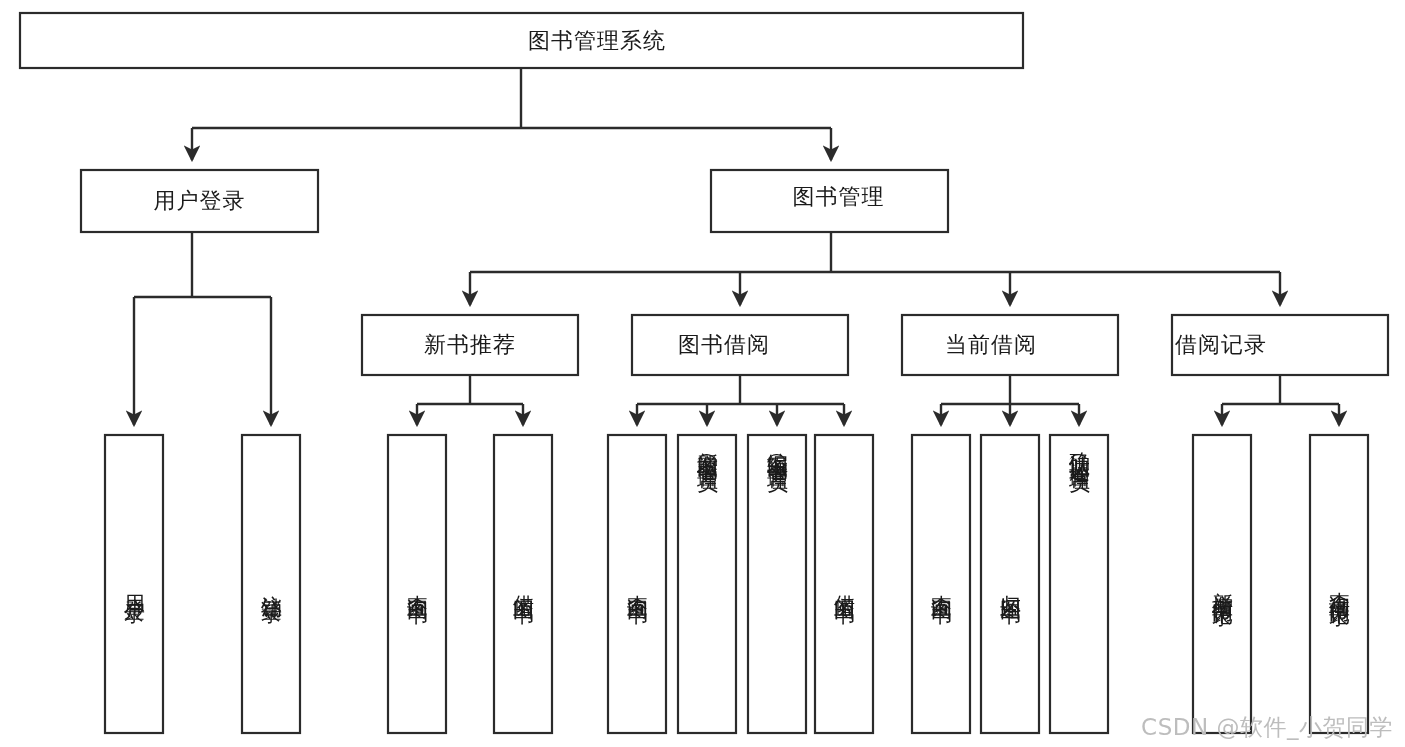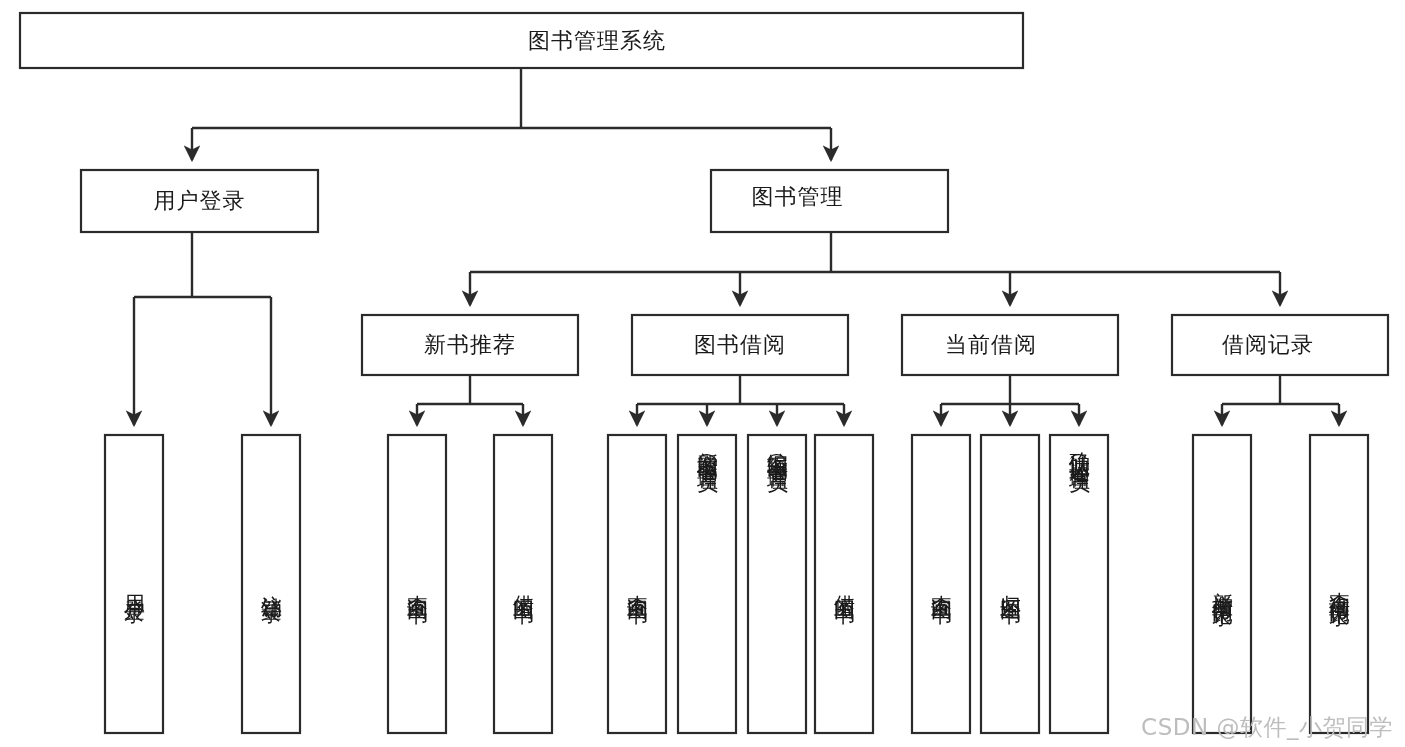--- a/index.html
+++ b/index.html
@@ -181,37 +181,37 @@
   </svg>
 
   <div class="htext-wrap" style="left:20px; top:13px; width:1154px; height:55px;border-radius:21px;">
     <span class="htext">图书管理系统</span>
   </div>
 
   <div class="htext-wrap" style="left:81px; top:170px; width:237px; height:62px;">
     <span class="htext">用户登录</span>
   </div>
 
-  <div class="htext-wrap" style="left:679px; top:170px; width:237px; height:54px;justify-content:center;">
+  <div class="htext-wrap" style="left:720px; top:170px; width:237px; height:54px;justify-content:center;">
     <span class="htext">图书管理</span>
   </div>
 
   <div class="htext-wrap" style="left:362px; top:315px; width:216px; height:60px;">
     <span class="htext">新书推荐</span>
   </div>
 
-  <div class="htext-wrap" style="left:632px; top:315px; width:184px; height:60px;padding-left:16px;">
+  <div class="htext-wrap" style="left:632px; top:315px; width:184px; height:60px;">
     <span class="htext">图书借阅</span>
   </div>
 
   <div class="htext-wrap" style="left:902px; top:315px; width:178px; height:60px;">
     <span class="htext">当前借阅</span>
   </div>
 
-  <div class="htext-wrap" style="left:1172px; top:315px; width:192px; height:60px;">
+  <div class="htext-wrap" style="left:1125px; top:315px; width:192px; height:60px;">
     <span class="htext">借阅记录</span>
   </div>
 
   <div class="vtext-wrap" style="left:105px; top:435px; width:58px; height:298px;">
     <span class="vtext">用户登录</span>
   </div>
   <div class="vtext-wrap" style="left:242px; top:435px; width:58px; height:298px;">
     <span class="vtext">注销登录</span>
   </div>
 

